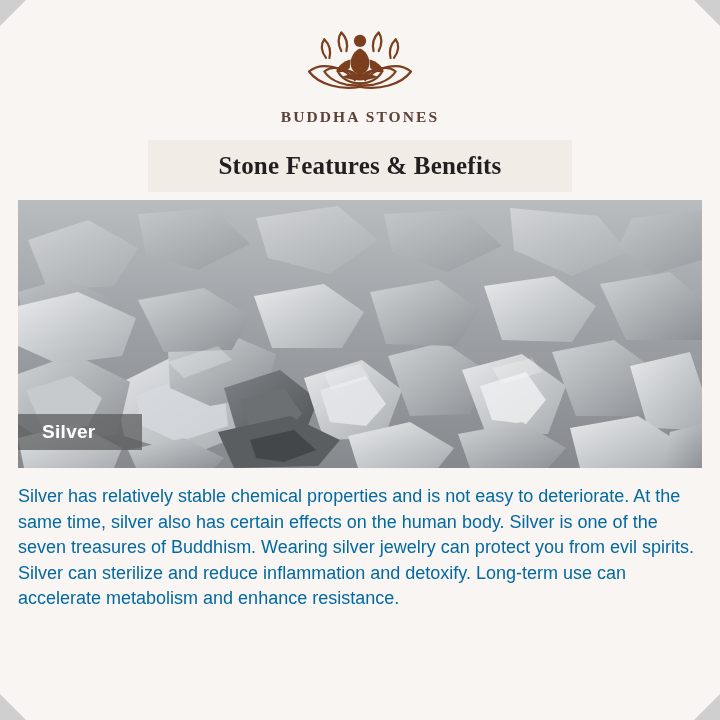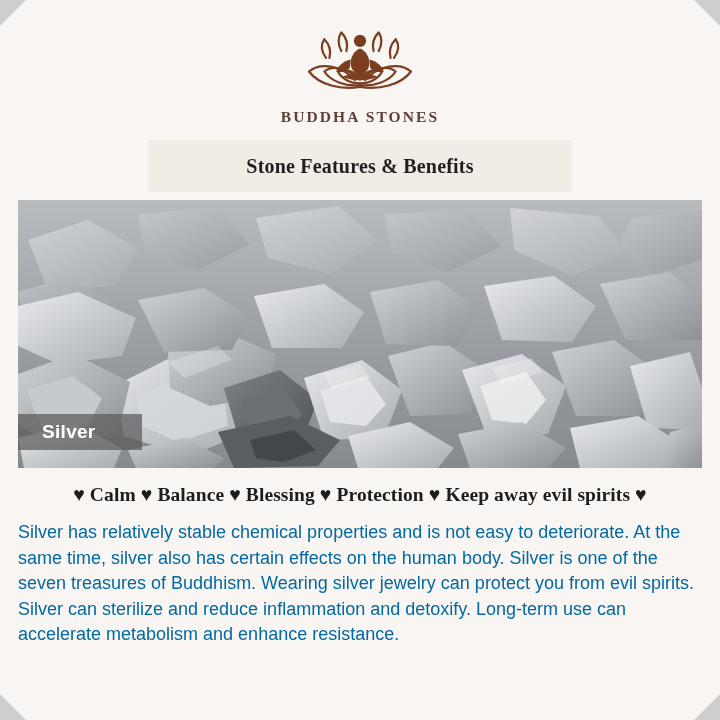--- a/index.html
+++ b/index.html
@@ -73,21 +73,21 @@
     position: relative;
     margin: 14px 148px 0 148px;
     background: #f1ece6;
     height: 52px;
     display: flex;
     align-items: center;
     justify-content: center;
   }
   .title-band .title-text {
     font-family: "Liberation Serif", serif;
-    font-size: 20px;
+    font-size: 25px;
     font-weight: bold;
     color: #231f20;
     letter-spacing: 0.2px;
   }
 
   
   .hero {
     position: relative;
     margin: 8px 18px 0 18px;
     height: 268px;
@@ -246,17 +246,16 @@
       <g opacity="0.25" fill="#ffffff">
         <polygon points="150,162 200,146 214,160 166,178"></polygon>
         <polygon points="474,168 514,158 524,172 484,184"></polygon>
         <polygon points="306,174 342,164 352,178 314,190"></polygon>
       </g>
     </svg>
     <div class="stone-label">Silver</div>
   </div>
 
   <div class="content">
-    <div class="keywords">♥ Calm ♥ Balance ♥ Blessing ♥ Protection ♥ Keep away evil spirits ♥</div>
     <div class="desc">Silver has relatively stable chemical properties and is not easy to deteriorate. At the same time, silver also has certain effects on the human body. Silver is one of the seven treasures of Buddhism. Wearing silver jewelry can protect you from evil spirits. Silver can sterilize and reduce inflammation and detoxify. Long-term use can accelerate metabolism and enhance resistance.</div>
   </div>
 
 </div>
 
 </body></html>

